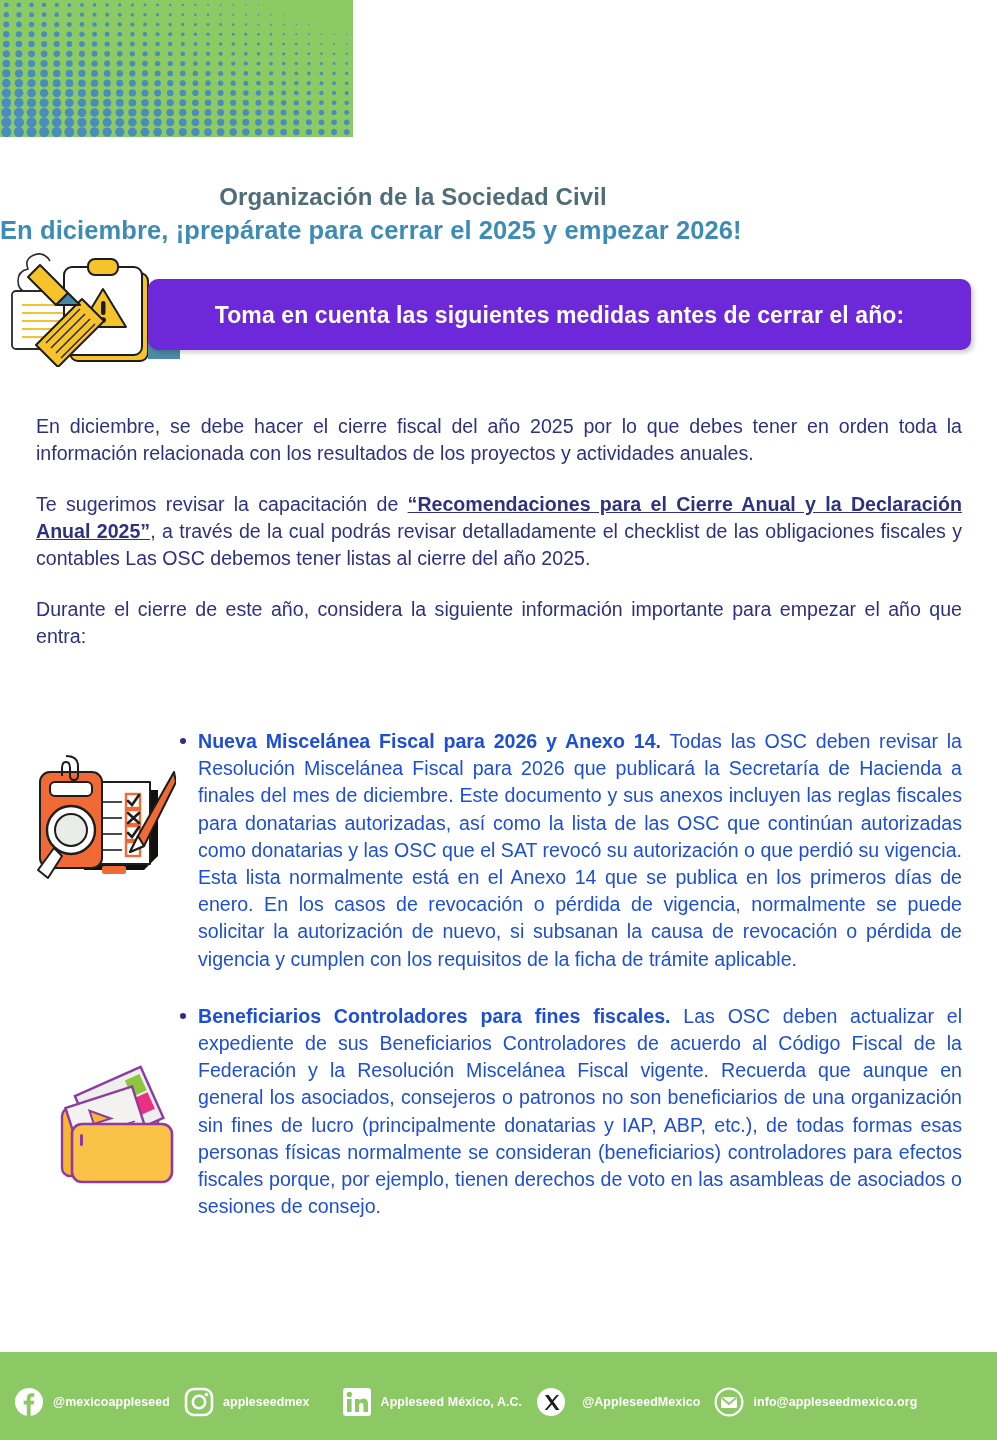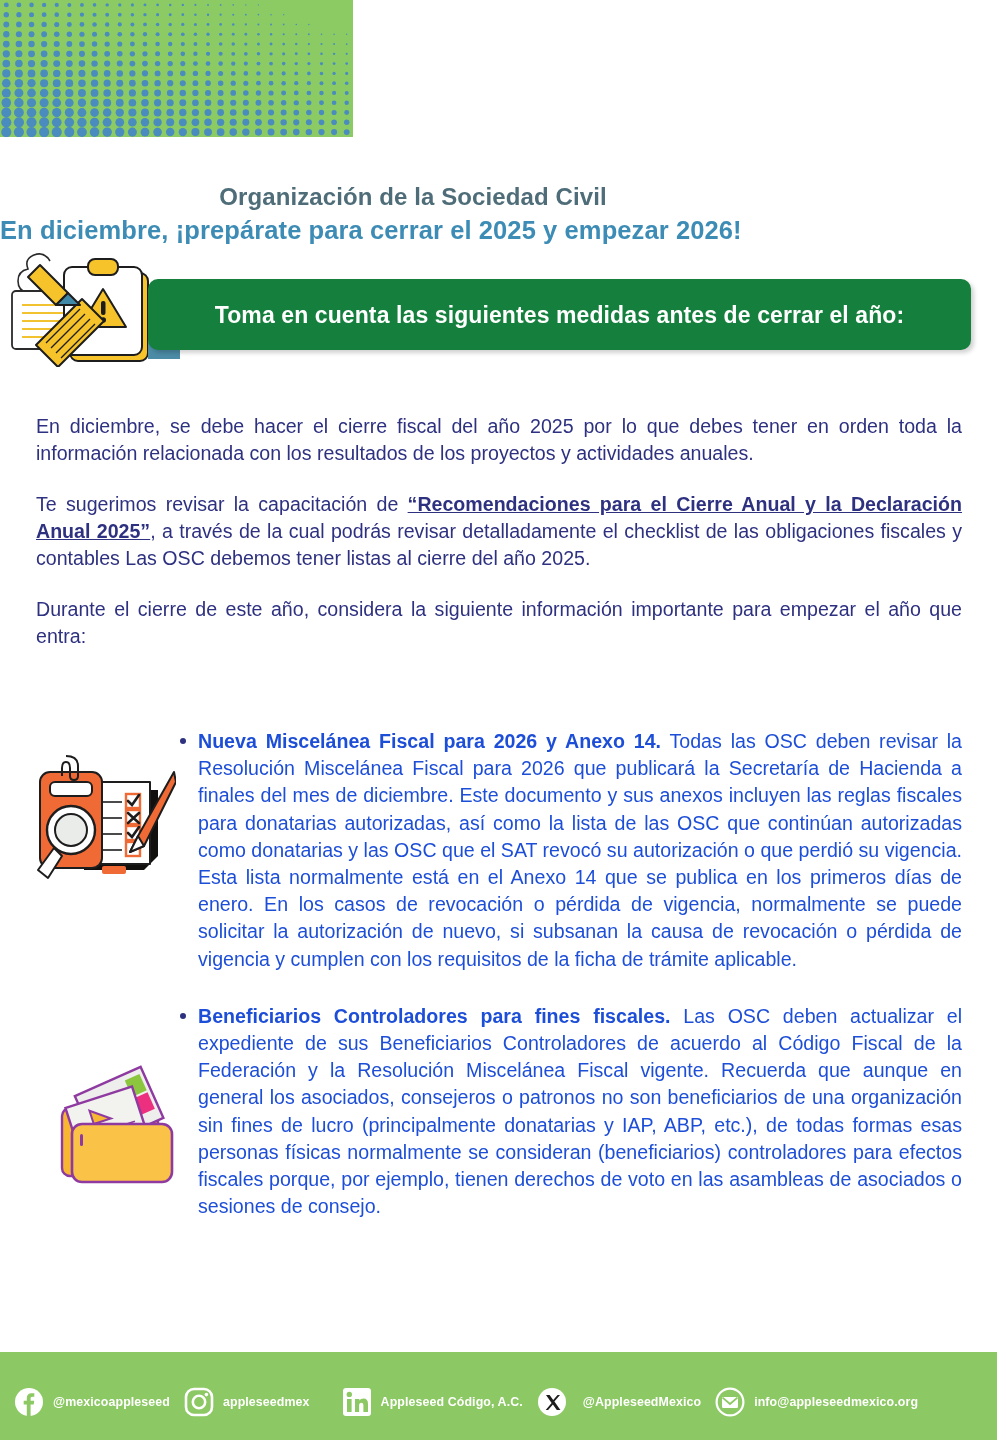--- a/index.html
+++ b/index.html
@@ -83,21 +83,21 @@
     color: #3d8cb5;
     letter-spacing: 0.1px;
   }
 
   
   .banner {
     position: absolute;
     left: 148px; top: 279px;
     width: 823px;
     height: 71px;
-    background: #15803d;
+    background: #6d28d9;
     border-radius: 10px;
     box-shadow: 3px 3px 4px rgba(0,0,0,0.18);
     display: flex;
     align-items: center;
     justify-content: center;
     padding: 0 16px;
   }
   .banner-text {
     color: #ffffff;
     font-size: 23px;
@@ -723,21 +723,21 @@
 
     <div class="social sp-3">
       <span class="ico">
         <svg viewBox="0 0 30 30" width="30" height="30">
           <rect x="1" y="1" width="28" height="28" rx="3" fill="#ffffff"></rect>
           <rect x="5" y="12" width="4.6" height="13" fill="#8cc863"></rect>
           <circle cx="7.3" cy="7.4" r="2.7" fill="#8cc863"></circle>
           <path d="M13 12 h4.4 v1.8 c0.8 -1.3 2.2 -2.2 4.1 -2.2 c3 0 4.5 1.9 4.5 5.4 V25 h-4.6 v-6.6 c0 -1.7 -0.6 -2.6 -2 -2.6 c-1.5 0 -2.3 1 -2.3 2.7 V25 H13 Z" fill="#8cc863"></path>
         </svg>
       </span>
-      <span class="handle">Appleseed Código, A.C.</span>
+      <span class="handle">Appleseed México, A.C.</span>
     </div>
 
     <div class="social sp-4">
       <span class="ico">
         <svg viewBox="0 0 30 30" width="30" height="30">
           <circle cx="15" cy="15" r="14" fill="#ffffff"></circle>
           <path d="M9 8 h3.6 l3.6 5.1 L20.6 8 H23 l-5.6 6.5 L23.4 23 h-3.6 l-3.9 -5.5 L11.1 23 H8.7 l5.9 -6.9 Z" fill="#1d1d1d"></path>
         </svg>
       </span>
       <span class="handle">@AppleseedMexico</span>

